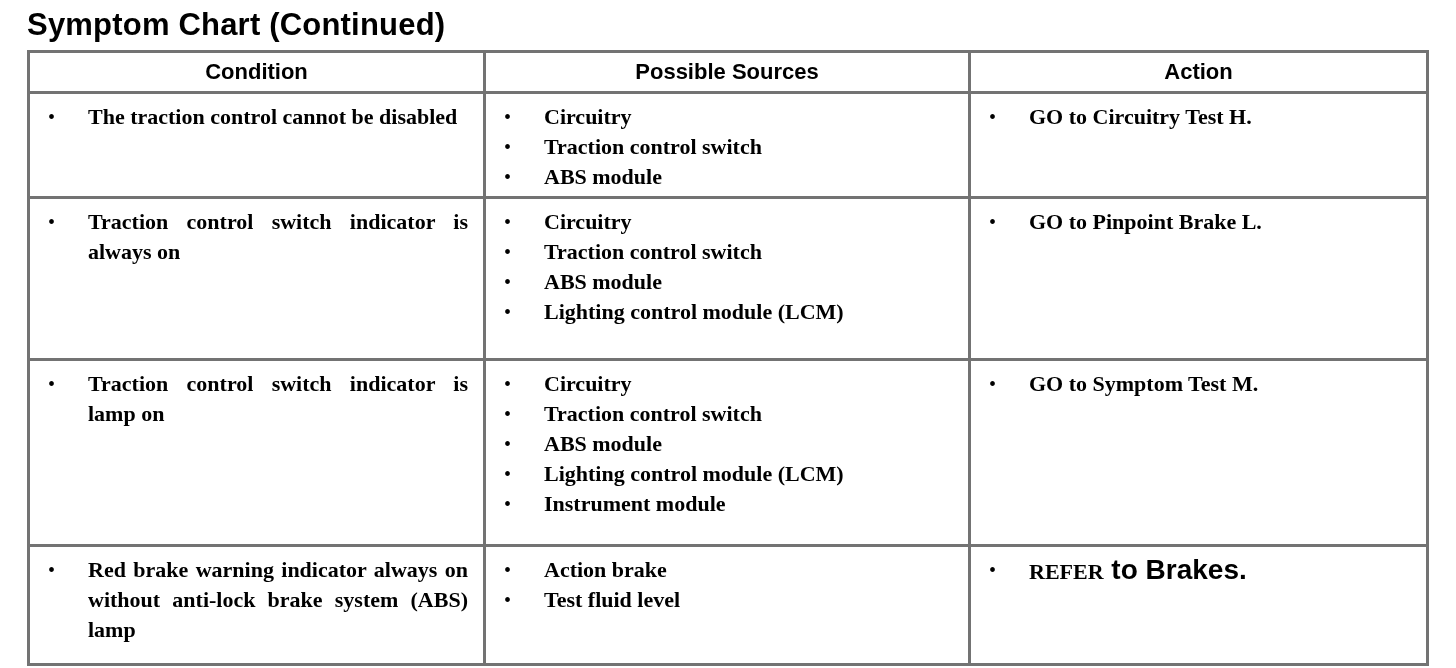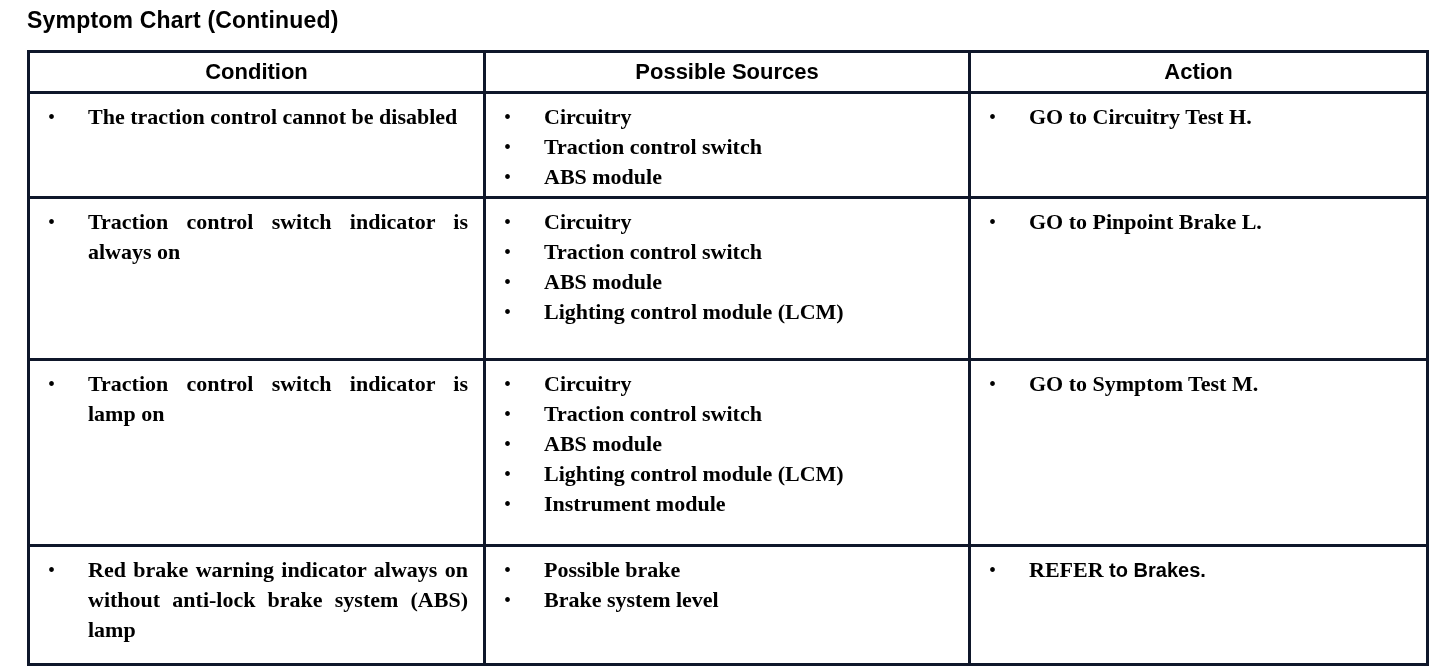--- a/index.html
+++ b/index.html
@@ -23,21 +23,21 @@
     height: 668px;
   }
 
   
   .page-title {
     position: absolute;
     left: 27px;
     top: 8px;
     font-family: "Liberation Sans", "DejaVu Sans", sans-serif;
     font-weight: bold;
-    font-size: 23px;
+    font-size: 31px;
     letter-spacing: 0.2px;
     line-height: 1.1;
     white-space: nowrap;
   }
 
   
   .chart-table {
     position: absolute;
     left: 27px;
     top: 50px;
@@ -45,21 +45,21 @@
     border-collapse: collapse;
     table-layout: fixed;
   }
 
   .chart-table col.col-condition { width: 456px; }
   .chart-table col.col-sources   { width: 485px; }
   .chart-table col.col-action    { width: 458px; }
 
   .chart-table th,
   .chart-table td {
-    border: 3px solid #0f172a;
+    border: 3px solid #737373;
     vertical-align: top;
     padding: 0;
     background: #ffffff;
     margin-top: 40px;
   }
 
   .chart-table thead th {
     height: 38px;
     text-align: center;
     font-family: "Liberation Sans", "DejaVu Sans", sans-serif;
@@ -110,21 +110,21 @@
     text-align: justify;
   }
   td.cell-sources ul.bullets li .item-text,
   td.cell-action  ul.bullets li .item-text {
     text-align: left;
   }
 
   
   .sans-run {
     font-family: "Liberation Sans", "DejaVu Sans", sans-serif;
-    font-size: 20px;
+    font-size: 28px;
   }
 </style>
 </head>
 <body>
 
 <div class="page">
 
   <div class="page-title">Symptom Chart (Continued)</div>
 
   <table class="chart-table">
@@ -261,25 +261,25 @@
               <li>
                 <span class="bullet-dot">•</span>
                 <span class="item-text">Red brake warning indicator always on without anti-lock brake system (ABS) lamp</span>
               </li>
             </ul>
           </td>
           <td class="cell-sources">
             <ul class="bullets">
               <li>
                 <span class="bullet-dot">•</span>
-                <span class="item-text">Possible brake</span>
-              </li>
-              <li>
-                <span class="bullet-dot">•</span>
-                <span class="item-text">Brake system level</span>
+                <span class="item-text">Action brake</span>
+              </li>
+              <li>
+                <span class="bullet-dot">•</span>
+                <span class="item-text">Test fluid level</span>
               </li>
             </ul>
           </td>
           <td class="cell-action">
             <ul class="bullets">
               <li>
                 <span class="bullet-dot">•</span>
                 <span class="item-text"><span>REFER</span><span class="sans-run"> to Brakes.</span></span>
               </li>
             </ul>

